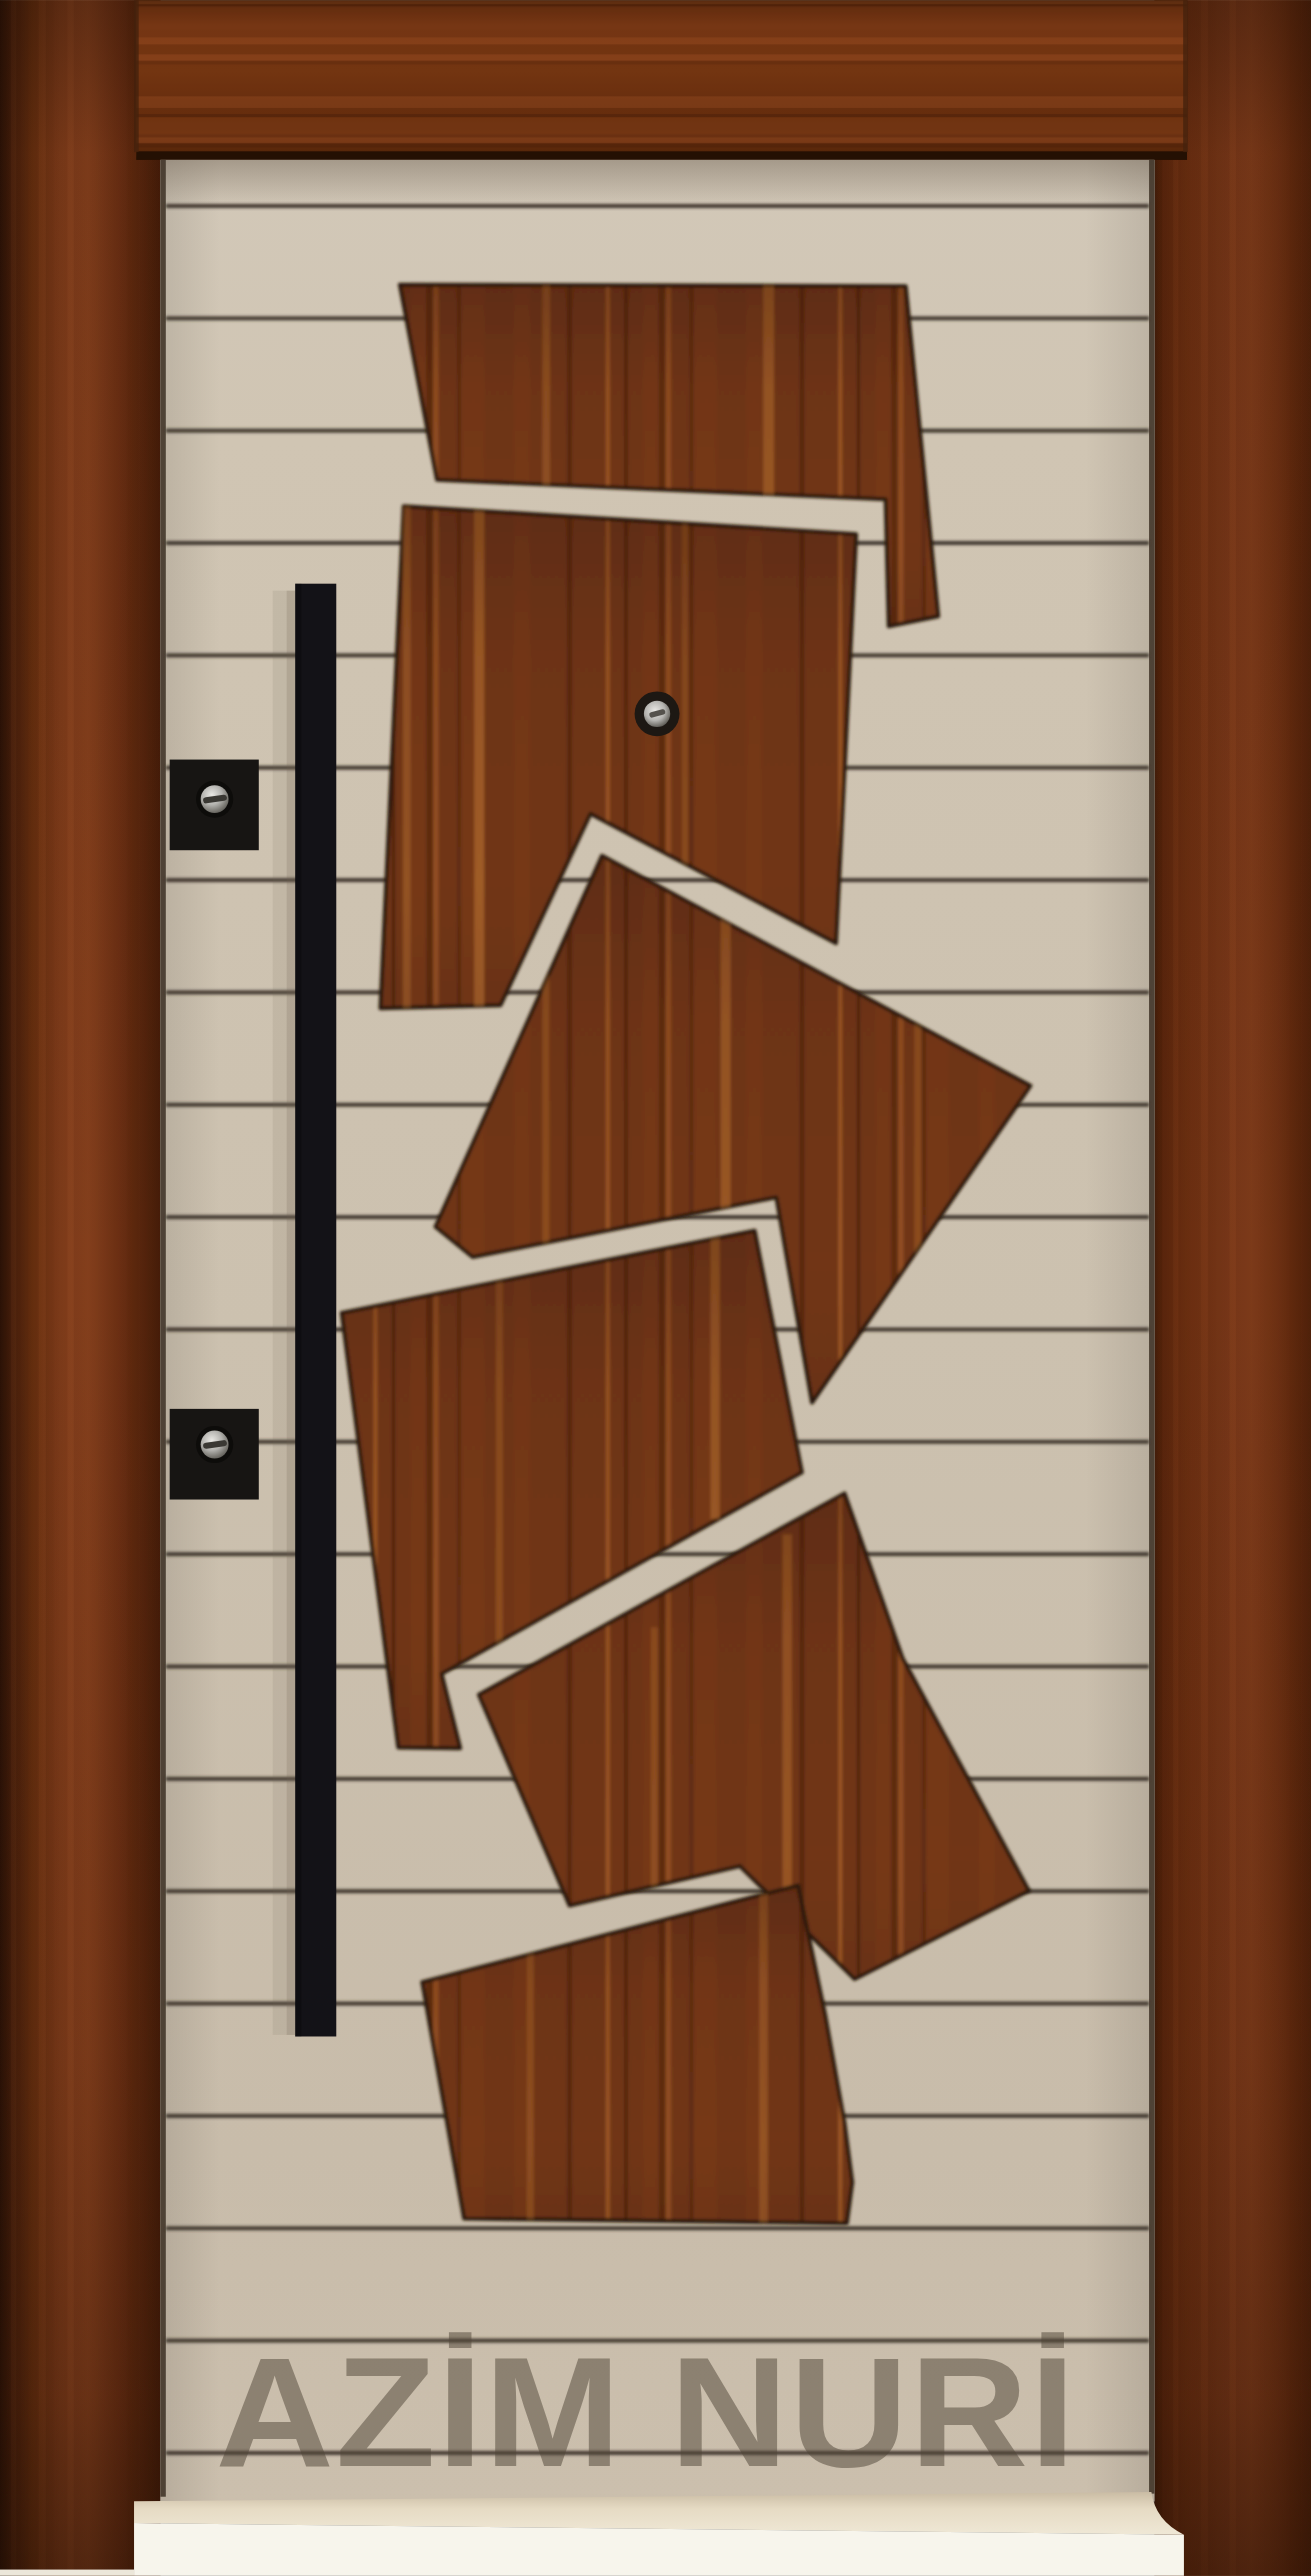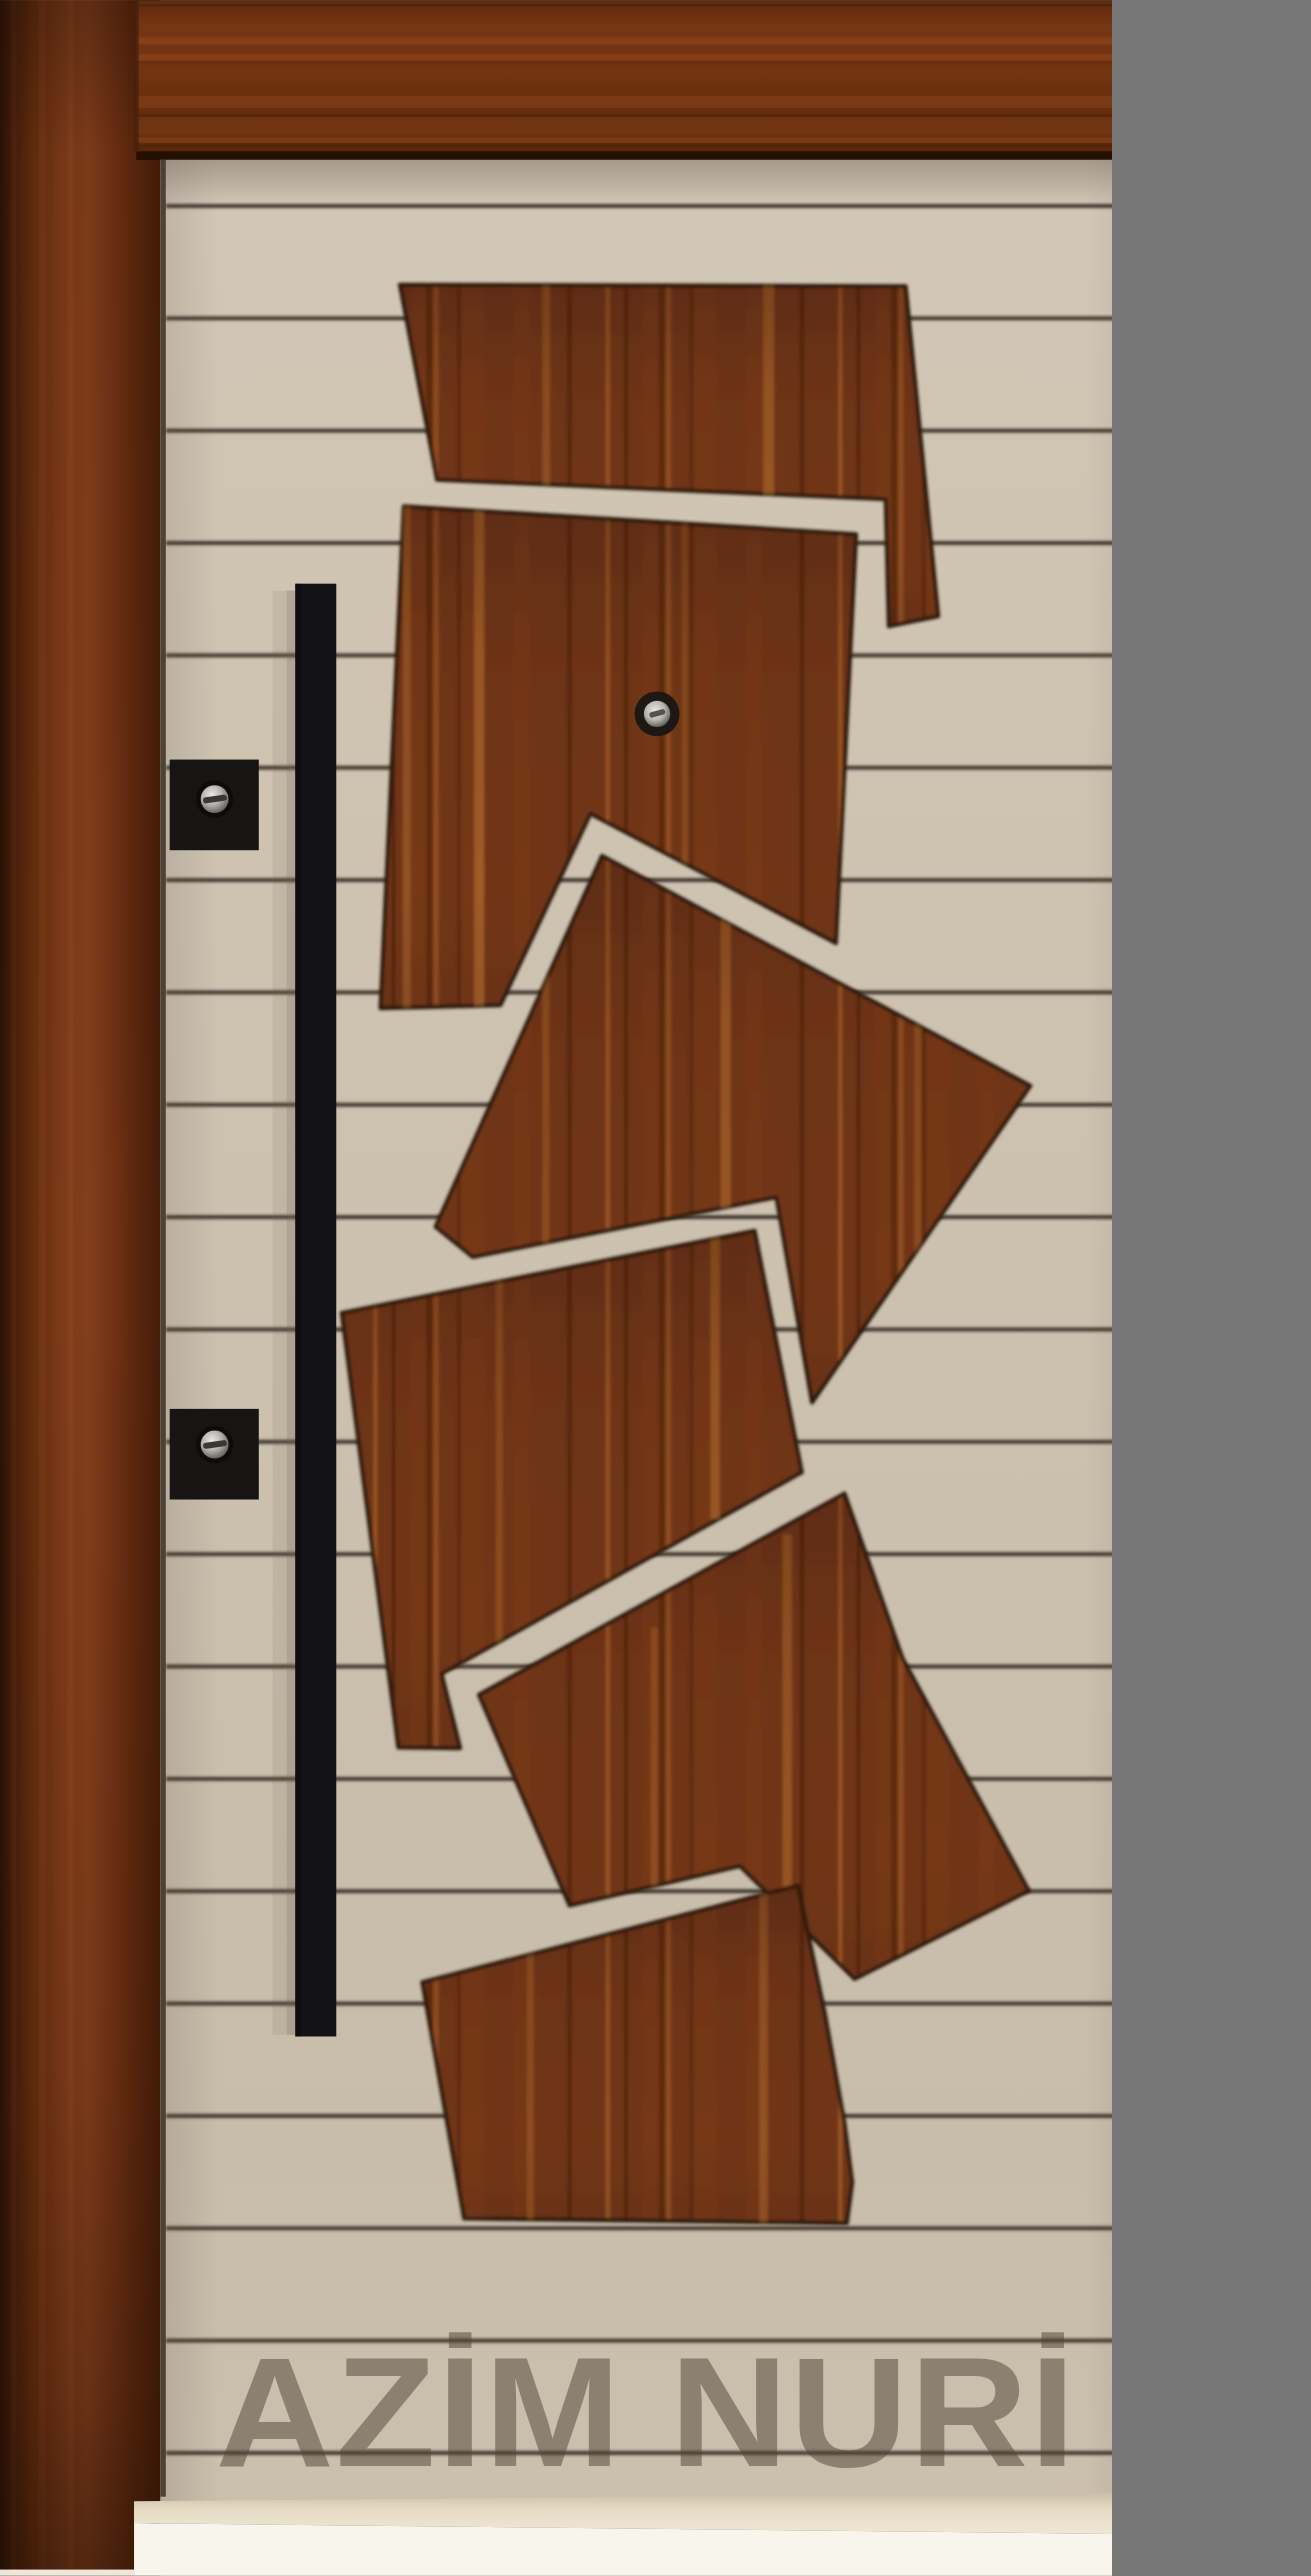--- a/index.html
+++ b/index.html
@@ -1,15 +1,15 @@
 <!DOCTYPE html>
 <html style="font-size:12.4px"><head><meta charset="utf-8">
 <style>
 html,body{margin:0;padding:0;background:#777;}
-#stage{position:relative;width:1112px;height:2576px;overflow:hidden;font-family:"Liberation Sans",sans-serif;}
+#stage{position:relative;width:1311px;height:2576px;overflow:hidden;font-family:"Liberation Sans",sans-serif;}
 svg{display:block}
 </style></head>
 <body>
 <div id="stage">
 <svg xmlns="http://www.w3.org/2000/svg" width="1311" height="2576" viewBox="0 0 1692 3324">
 <defs>
 <filter id="soft" x="-2%" y="-2%" width="104%" height="104%">
           <feGaussianBlur stdDeviation="2.3"></feGaussianBlur>
         </filter>
 <pattern id="pw" width="300" height="8" patternUnits="userSpaceOnUse">

